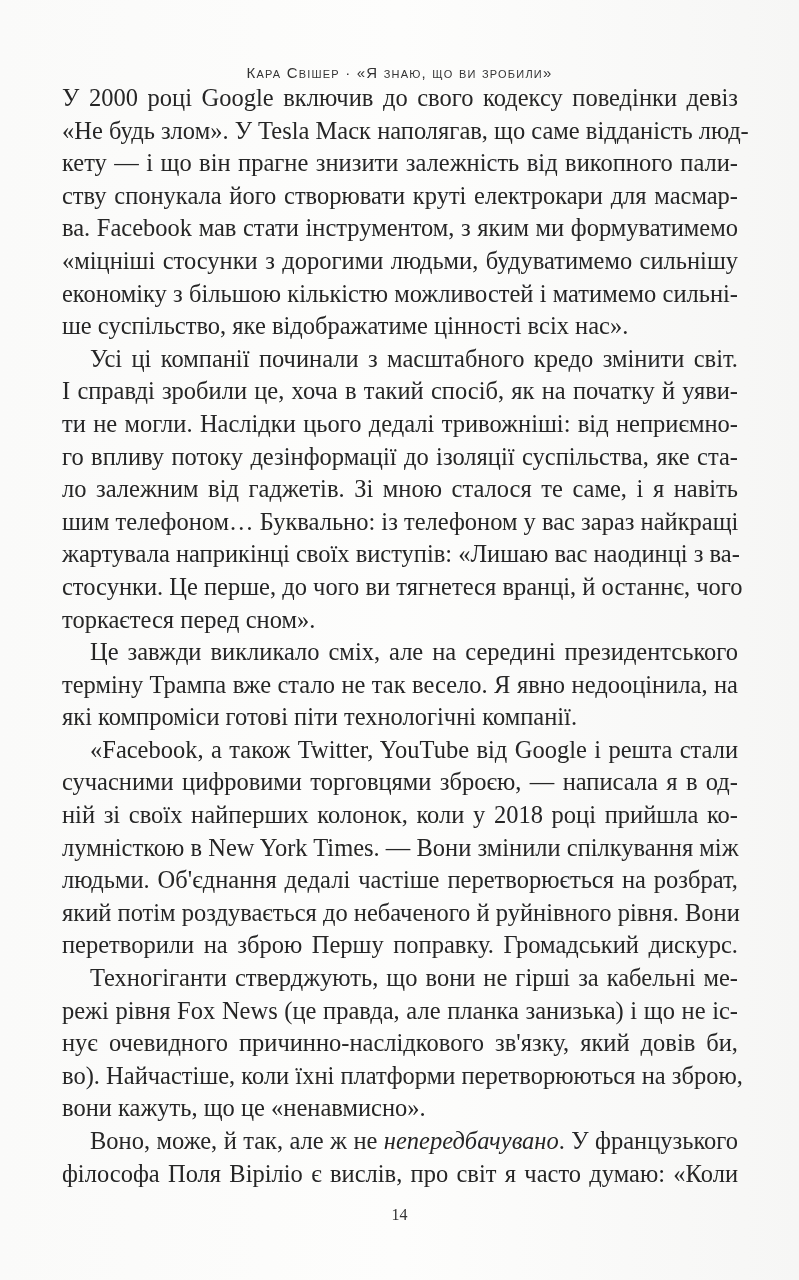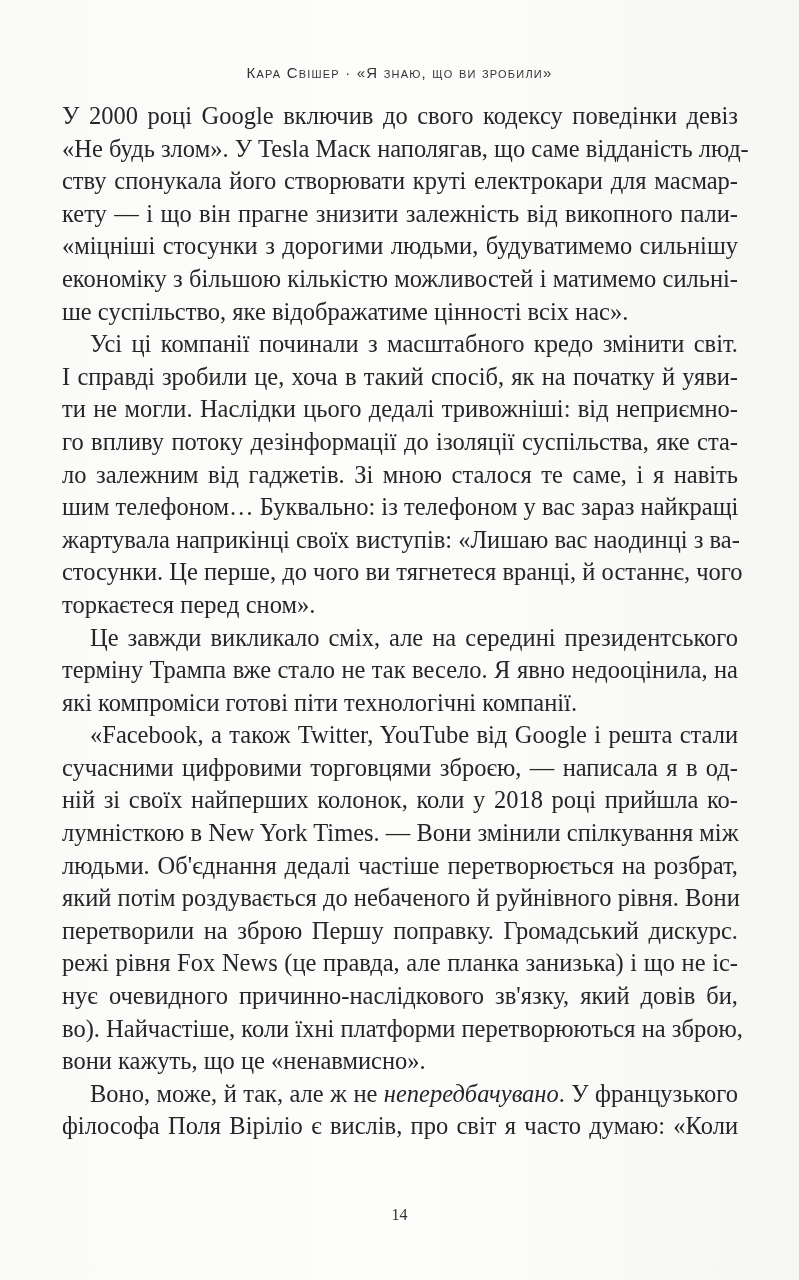--- a/index.html
+++ b/index.html
@@ -18,21 +18,21 @@
   .running-head {
     position: absolute; top: 64px; left: 0; width: 799px;
     text-align: center;
     font-family: "Liberation Sans", "DejaVu Sans", sans-serif;
     font-size: 15px;
     letter-spacing: 1.2px;
     color: #333;
     font-variant: small-caps;
   }
   .body-text {
-    position: absolute; top: 100px; left: 62px; width: 676px;
+    position: absolute; top: 82px; left: 62px; width: 676px;
     font-size: 24.5px;
     line-height: 32.6px;
     color: #262626;
   }
   .line { display: block; white-space: nowrap; text-align: justify; text-align-last: justify; }
   .line.last { text-align-last: left; }
   .line.indent { padding-left: 28px; }
   .line em { font-style: italic; }
   .folio {
     position: absolute; top: 1206px; left: 0; width: 799px;
@@ -43,22 +43,23 @@
 </head>
 <body>
 
 <div class="page">
   <div class="running-head">Кара Свішер · «Я знаю, що ви зробили»</div>
 
   <div class="body-text">
     <div>
       <span class="line">У 2000 році Google включив до свого кодексу поведінки девіз</span>
       <span class="line">«Не будь злом». У Tesla Маск наполягав, що саме відданість люд-</span>
+      <span class="line">кету — і що він прагне знизити залежність від викопного пали-</span>
       <span class="line">ству спонукала його створювати круті електрокари для масмар-</span>
-      <span class="line">кету — і що він прагне знизити залежність від викопного пали-</span>
+      <span class="line">ва. Facebook мав стати інструментом, з яким ми формуватимемо</span>
       <span class="line">«міцніші стосунки з дорогими людьми, будуватимемо сильнішу</span>
       <span class="line">економіку з більшою кількістю можливостей і матимемо сильні-</span>
       <span class="line last">ше суспільство, яке відображатиме цінності всіх нас».</span>
     </div>
     <div>
       <span class="line indent">Усі ці компанії починали з масштабного кредо змінити світ.</span>
       <span class="line">І справді зробили це, хоча в такий спосіб, як на початку й уяви-</span>
       <span class="line">ти не могли. Наслідки цього дедалі тривожніші: від неприємно-</span>
       <span class="line">го впливу потоку дезінформації до ізоляції суспільства, яке ста-</span>
       <span class="line">ло залежним від гаджетів. Зі мною сталося те саме, і я навіть</span>
@@ -75,20 +76,21 @@
     <div>
       <span class="line indent">«Facebook, а також Twitter, YouTube від Google і решта стали</span>
       <span class="line">сучасними цифровими торговцями зброєю, — написала я в од-</span>
       <span class="line">ній зі своїх найперших колонок, коли у 2018 році прийшла ко-</span>
       <span class="line">лумністкою в New York Times. — Вони змінили спілкування між</span>
       <span class="line">людьми. Об'єднання дедалі частіше перетворюється на розбрат,</span>
       <span class="line">який потім роздувається до небаченого й руйнівного рівня. Вони</span>
       <span class="line">перетворили на зброю Першу поправку. Громадський дискурс.</span>
     </div>
     <div>
+      <span class="line indent">Техногіганти стверджують, що вони не гірші за кабельні ме-</span>
       <span class="line">режі рівня Fox News (це правда, але планка занизька) і що не іс-</span>
       <span class="line">нує очевидного причинно-наслідкового зв'язку, який довів би,</span>
       <span class="line">во). Найчастіше, коли їхні платформи перетворюються на зброю,</span>
       <span class="line last">вони кажуть, що це «ненавмисно».</span>
     </div>
     <div>
       <span class="line indent"><span>Воно, може, й так, але ж не </span><em>непередбачувано</em><span>. У французького</span></span>
       <span class="line">філософа Поля Віріліо є вислів, про світ я часто думаю: «Коли</span>
     </div>
   </div>

